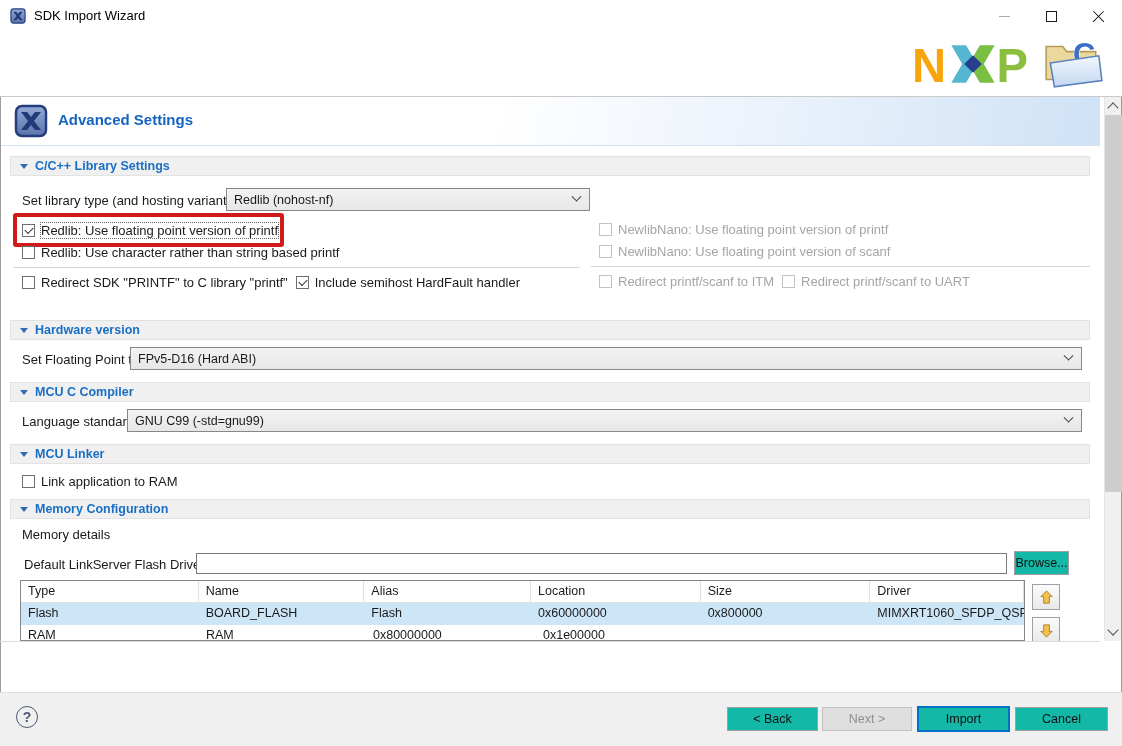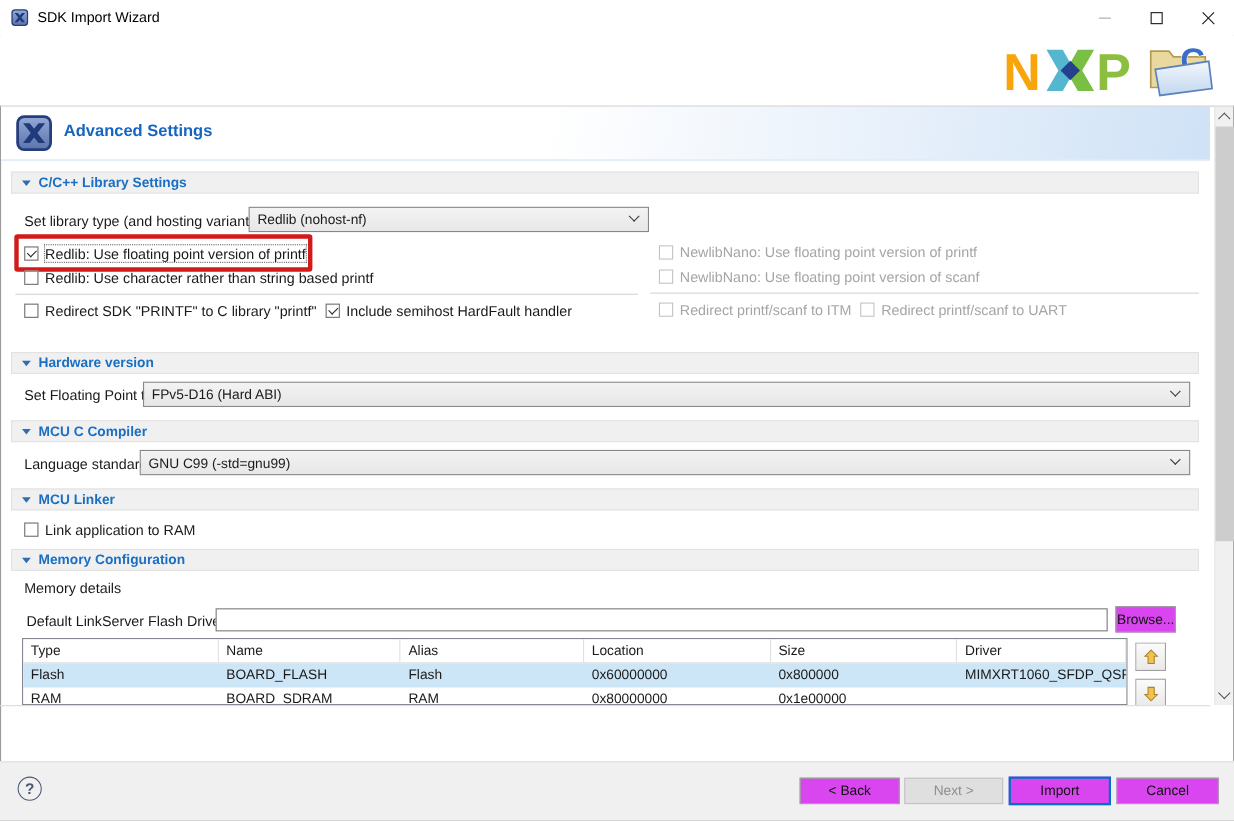--- a/index.html
+++ b/index.html
@@ -37,21 +37,21 @@
   .tri { width:0; height:0; border-left:4px solid transparent; border-right:4px solid transparent; border-top:5px solid #2e6db4; }
   .sectitle { color:var(--accent-blue); font-weight:bold; font-size:12.5px; }
   
   .lbl { position:absolute; font-size:13px; color:#1a1a1a; white-space:nowrap; }
   .combo { position:absolute; height:23px; background:linear-gradient(#f3f3f3,#e7e7e7);
     border:1px solid #878787; display:flex; align-items:center; justify-content:space-between;
     padding:0 9px 0 7px; font-size:12.5px; cursor:default; }
   .chev { width:7px; height:7px; border-right:1.5px solid #3c3c3c; border-bottom:1.5px solid #3c3c3c;
     transform:rotate(45deg) translate(-2px,-2px); }
   .txtinput { position:absolute; height:21px; border:1px solid #7a7a7a; background:#fff; font-size:12.5px; padding:0 4px; font-family:"Liberation Sans",sans-serif; }
-  .btn { position:absolute; height:24px; background:#d946ef; border:1px solid #9f9f9f; font-size:12.5px;
+  .btn { position:absolute; height:24px; background:#14b8a6; border:1px solid #9f9f9f; font-size:12.5px;
     font-family:"Liberation Sans",sans-serif; color:#111; text-align:center; cursor:default; }
   .btn.disabled { background:#dfdfdf; border-color:#c2c2c2; color:#8f8f8f; }
   .btn.default { border:2px solid var(--finish-border); }
   
   .cbgroup { position:absolute; }
   .cbrow { position:relative; display:inline-flex; align-items:center; height:20px; margin:0 0 2px 8px; white-space:nowrap; }
   .cbrow .cb { position:relative; width:13px; height:13px; background:#fff; border:1px solid #6e6e6e; margin-right:6px; flex:0 0 13px; }
   .cbrow .cb.on::after { content:""; position:absolute; left:2px; top:2.5px; width:7px; height:4px;
     border-left:1.8px solid #2b2b2b; border-bottom:1.8px solid #2b2b2b; transform:rotate(-45deg); }
   .cbrow.dis .cb { border-color:#c3c3c3; }
@@ -241,21 +241,20 @@
         <div class="tr sel">
           <div class="td" style="width: 178px;">Flash</div>
           <div class="td" style="width: 166px;">BOARD_FLASH</div>
           <div class="td" style="width: 167px;">Flash</div>
           <div class="td" style="width: 170px;">0x60000000</div>
           <div class="td" style="width: 170px;">0x800000</div>
           <div class="td" style="width: 154px;">MIMXRT1060_SFDP_QSPI.cfx</div>
         </div>
         <div class="tr">
           <div class="td" style="width: 178px;">RAM</div>
-          <div class="td" style="width: 166px;">BOARD_SDRAM</div>
           <div class="td" style="width: 167px;">RAM</div>
           <div class="td" style="width: 170px;">0x80000000</div>
           <div class="td" style="width: 170px;">0x1e00000</div>
           <div class="td" style="width: 154px;"></div>
         </div>
       </div>
   </div>
   <div class="updown">
     <div class="udbtn">
       <svg width="15" height="15" viewBox="0 0 16 16">

